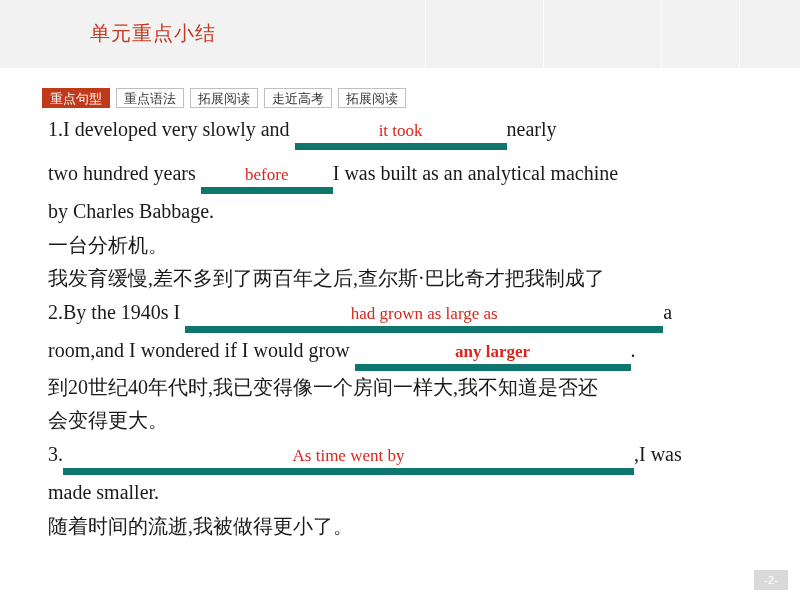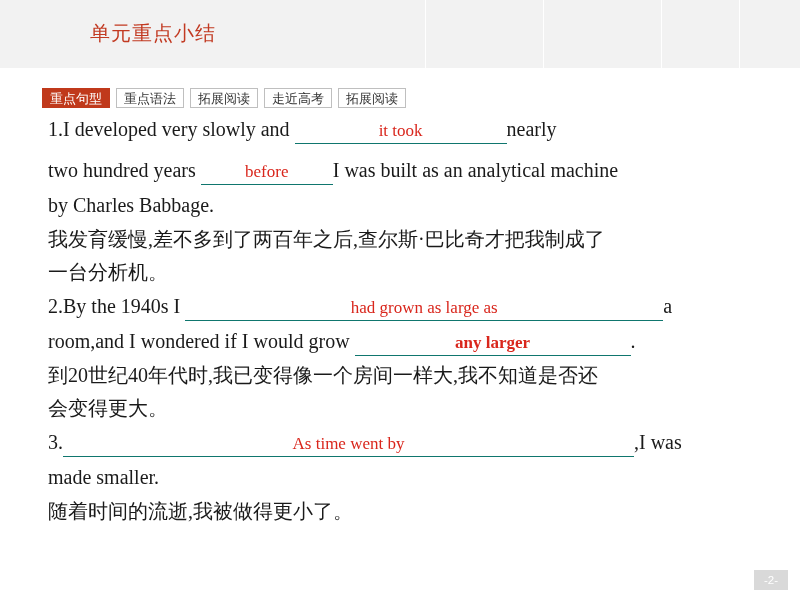--- a/index.html
+++ b/index.html
@@ -84,21 +84,21 @@
     color: #1a1a1a;
     white-space: nowrap;
   }
   .line.cn {
     font-size: 20px;
     line-height: 33px;
   }
   .blank {
     display: inline-block;
     position: relative;
-    border-bottom: 1px solid #0f766e;
+    border-bottom: 7px solid #0f766e;
     text-align: center;
     color: #d9261c;
     font-size: 17px;
     vertical-align: baseline;
     height: 24px;
     line-height: 24px;
     overflow: visible;
   }
   .pagenum {
     position: absolute;
@@ -137,22 +137,22 @@
 
   <div class="line">
     <span>1.I developed very slowly and</span>
     <span class="blank" style="width:212px;">it took</span><span>nearly</span>
   </div>
   <div class="line">
     <span>two hundred years</span>
     <span class="blank" style="width:132px;margin-top:13px;">before</span><span>I was built as an analytical machine</span>
   </div>
   <div class="line">by Charles Babbage.</div>
+  <div class="line cn">一台分析机。</div>
   <div class="line cn">我发育缓慢,差不多到了两百年之后,查尔斯·巴比奇才把我制成了</div>
-  <div class="line cn">一台分析机。</div>
 
   <div class="line">
     <span>2.By the 1940s I</span>
     <span class="blank" style="width:478px;">had grown  as large  as</span><span>a</span>
   </div>
   <div class="line">
     <span>room,and I wondered if I would grow</span>
     <span class="blank" style="width:276px;font-weight:bold;">any larger</span><span>.</span>
   </div>
   <div class="line cn">到20世纪40年代时,我已变得像一个房间一样大,我不知道是否还</div>

